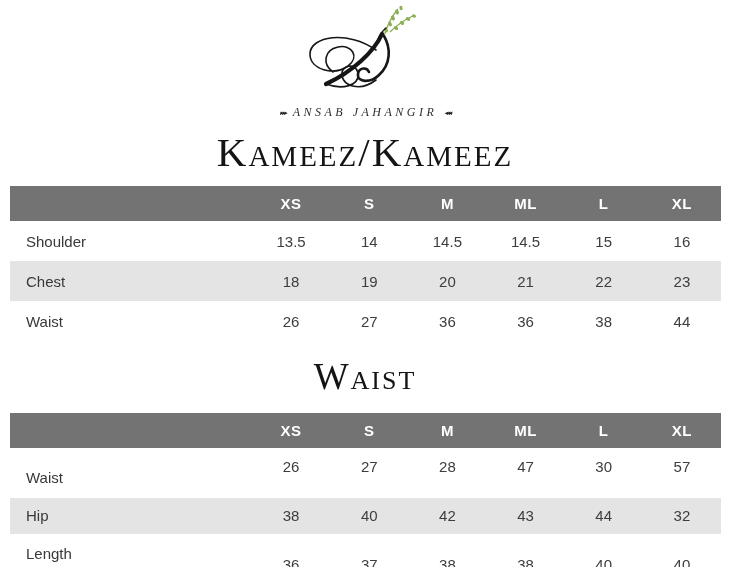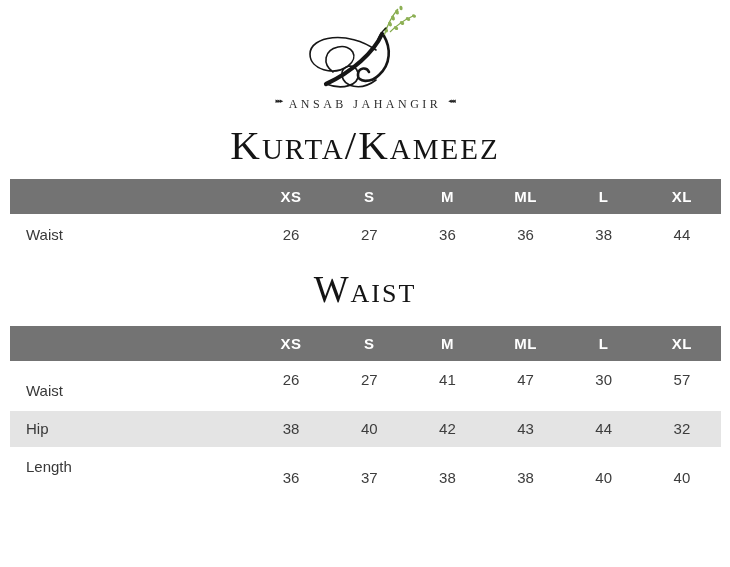--- a/index.html
+++ b/index.html
@@ -19,24 +19,26 @@
   .logo-wrap {
     padding-top: 4px;
     text-align: center;
   }
   .logo-svg {
     display: block;
     margin: 0 auto;
   }
   .brand-line {
     display: flex;
+    align-items: center;
     justify-content: center;
     gap: 7px;
-    margin-top: 9px;
+    margin-top: 16px;
     height: 16px;
+    font-style: italic;
   }
   .brand-name {
     font-family: "Liberation Serif", serif;
     font-size: 12px;
     letter-spacing: 3.5px;
     color: #2e2e2e;
     white-space: pre;
   }
   .ornament {
     font-size: 7px;
@@ -141,35 +143,53 @@
     </svg>
     <div class="brand-line">
       <span class="ornament">▸▸▸</span>
       <span class="brand-name">ANSAB JAHANGIR</span>
       <span class="ornament">◂◂◂</span>
     </div>
   </header>
 
   <main id="charts-container">
       <section class="chart-sec sec0">
-        <h2 class="section-title">Kurta/Kameez</h2>
+        <h2 class="section-title">Kameez/Kameez</h2>
         <table class="size-table">
           <thead>
             <tr>
               <th class="lbl"></th>
               <th>XS</th>
               <th>S</th>
               <th>M</th>
               <th>ML</th>
               <th>L</th>
               <th>XL</th>
             </tr>
           </thead>
           <tbody>
             <tr>
+              <td class="lbl">Shoulder</td>
+              <td class="val">13.5</td>
+              <td class="val">14</td>
+              <td class="val">14.5</td>
+              <td class="val">14.5</td>
+              <td class="val">15</td>
+              <td class="val">16</td>
+            </tr>
+            <tr>
+              <td class="lbl">Chest</td>
+              <td class="val">18</td>
+              <td class="val">19</td>
+              <td class="val">20</td>
+              <td class="val">21</td>
+              <td class="val">22</td>
+              <td class="val">23</td>
+            </tr>
+            <tr>
               <td class="lbl">Waist</td>
               <td class="val">26</td>
               <td class="val">27</td>
               <td class="val">36</td>
               <td class="val">36</td>
               <td class="val">38</td>
               <td class="val">44</td>
             </tr>
           </tbody>
         </table>
@@ -186,21 +206,21 @@
               <th>ML</th>
               <th>L</th>
               <th>XL</th>
             </tr>
           </thead>
           <tbody>
             <tr>
               <td class="lbl">Waist</td>
               <td class="val">26</td>
               <td class="val">27</td>
-              <td class="val">41</td>
+              <td class="val">28</td>
               <td class="val">47</td>
               <td class="val">30</td>
               <td class="val">57</td>
             </tr>
             <tr>
               <td class="lbl">Hip</td>
               <td class="val">38</td>
               <td class="val">40</td>
               <td class="val">42</td>
               <td class="val">43</td>

